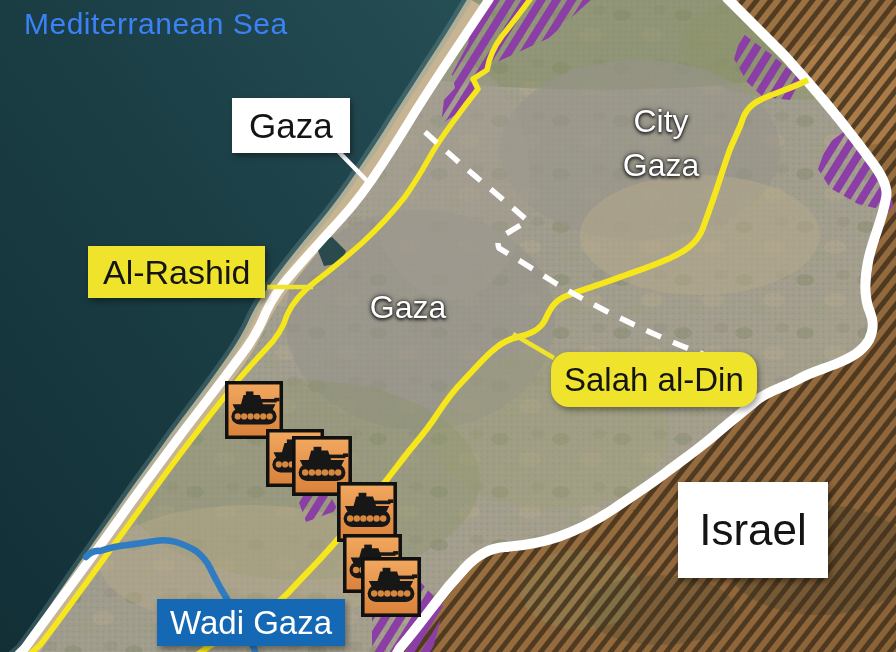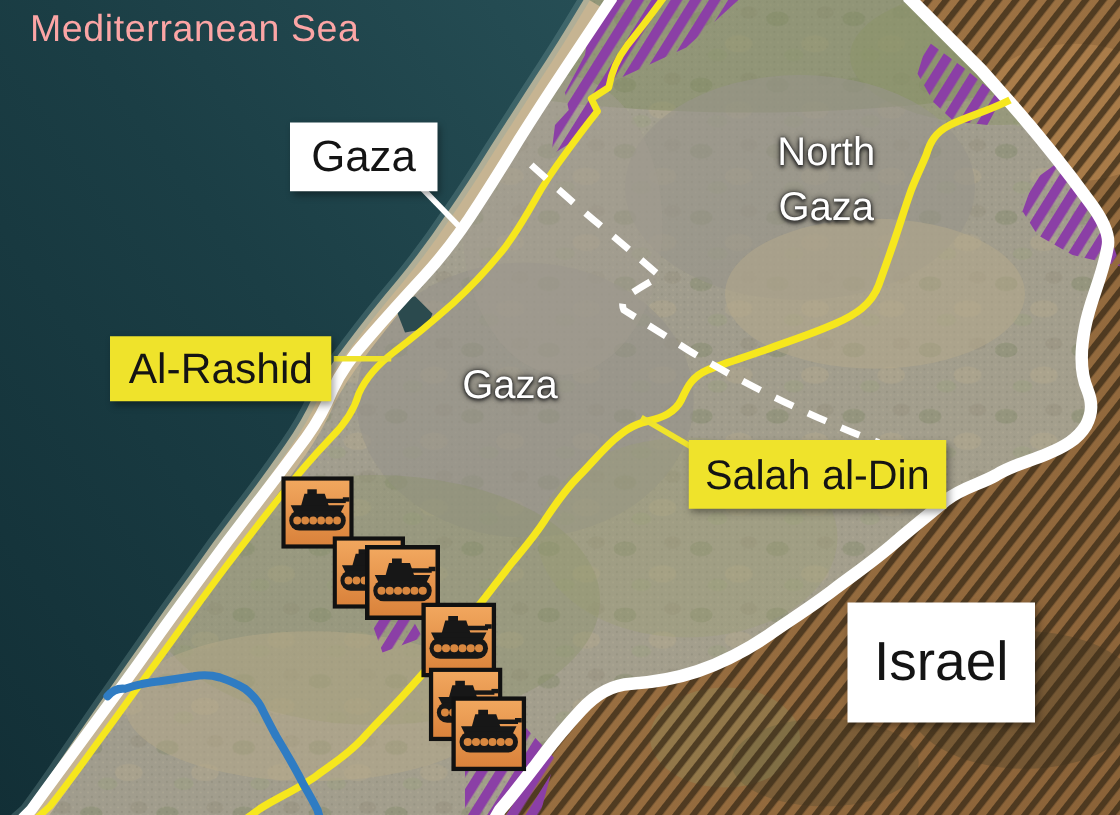--- a/index.html
+++ b/index.html
@@ -9,29 +9,29 @@
     background:#15333a;
     --road-yellow:#f6e71d; --label-yellow:#efe32b; --label-blue:#1568b3;
     --purple:#8b3fa6; --river:#2f7cc3; --tank-orange:#e89450;
   }
   #map-svg{position:absolute;left:0;top:0;}
   .callout{
     position:absolute; color:#141414; line-height:1; white-space:nowrap;
     box-shadow:2px 3px 6px rgba(0,0,0,.4);
   }
   .gaza-box{left:232px; top:98px; background:#fff; font-size:35px; padding:10px 17px;}
-  .alrashid-box{left:88px; top:269px; background:var(--label-yellow); font-size:34px; padding:9px 15px;}
-  .salah-box{left:551px; top:352px; background:var(--label-yellow); font-size:33px; padding:11px 13px;}
+  .alrashid-box{left:88px; top:246px; background:var(--label-yellow); font-size:34px; padding:9px 15px;}
+  .salah-box{left:551px; top:352px; background:var(--label-yellow); font-size:33px; padding:11px 13px;border-radius:18px;}
   .wadi-box{left:157px; top:599px; background:var(--label-blue); color:#fff; font-size:33px; padding:7px 13px;}
   .israel-box{
     left:678px; top:482px; width:150px; height:96px; background:#fff;
     display:flex; align-items:center; justify-content:center; font-size:44px;
   }
   .sea-name{
-    position:absolute; left:24px; top:7px; color:#fca5a5; font-size:30px;
+    position:absolute; left:24px; top:7px; color:#3b82f6; font-size:30px;
     letter-spacing:.5px;
     text-align:right;
   }
   .region-name{
     position:absolute; color:#fff; text-align:center; font-size:32px; line-height:1.36;
     text-shadow:0 0 5px rgba(35,35,35,.95), 0 2px 3px rgba(35,35,35,.85), 0 0 2px rgba(35,35,35,.9);
   }
   .north-pos{left:586px; top:100px; width:150px;}
   .city-pos{left:342px; top:286px; width:132px;}
 </style>
@@ -196,26 +196,27 @@
         <use href="#tank-sym" x="292" y="436" width="60" height="60"></use>
         <use href="#tank-sym" x="337" y="482" width="60" height="60"></use>
         <use href="#tank-sym" x="343" y="534" width="59" height="59"></use>
         <use href="#tank-sym" x="361" y="557" width="60" height="60"></use>
       </g>
 </svg>
 
 <div class="sea-name">Mediterranean Sea</div>
 
 <div class="region-name north-pos">
-  <div>North</div>
+  <div>City</div>
   <div>Gaza</div>
 </div>
 
 <div class="region-name city-pos">
   <div>Gaza</div>
 </div>
 
 <div class="callout gaza-box">Gaza</div>
 <div class="callout alrashid-box">Al-Rashid</div>
 <div class="callout salah-box">Salah al-Din</div>
+<div class="callout wadi-box">Wadi Gaza</div>
 <div class="callout israel-box">Israel</div>
 
 </div>
 
 </body></html>

